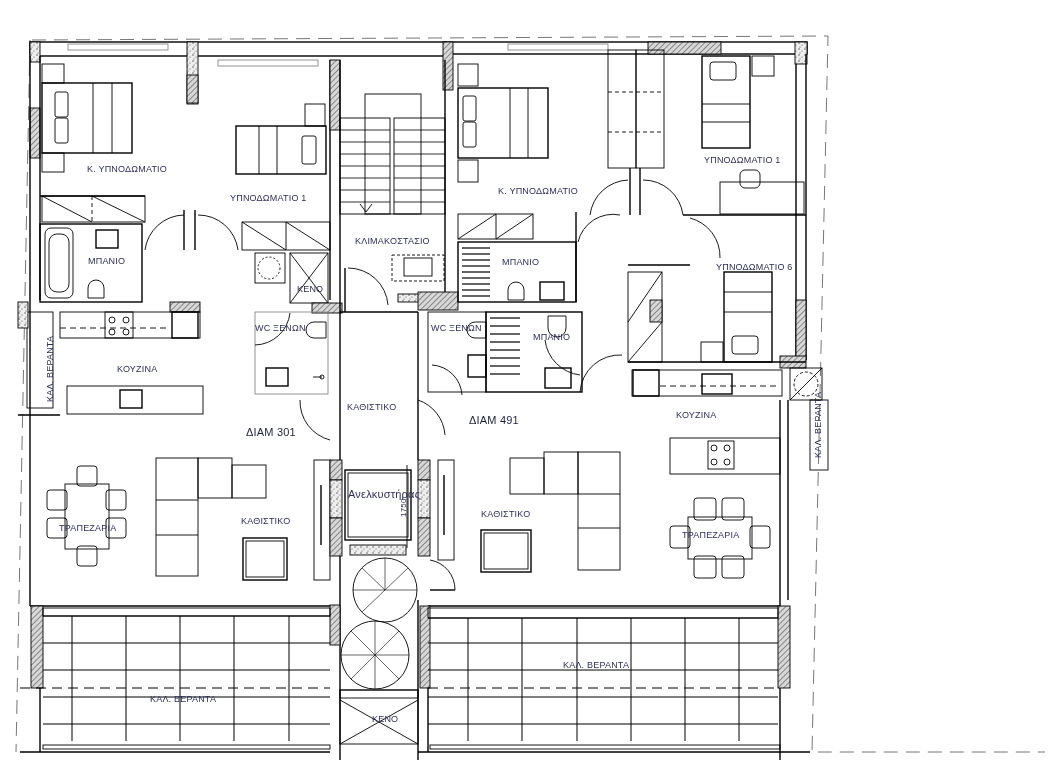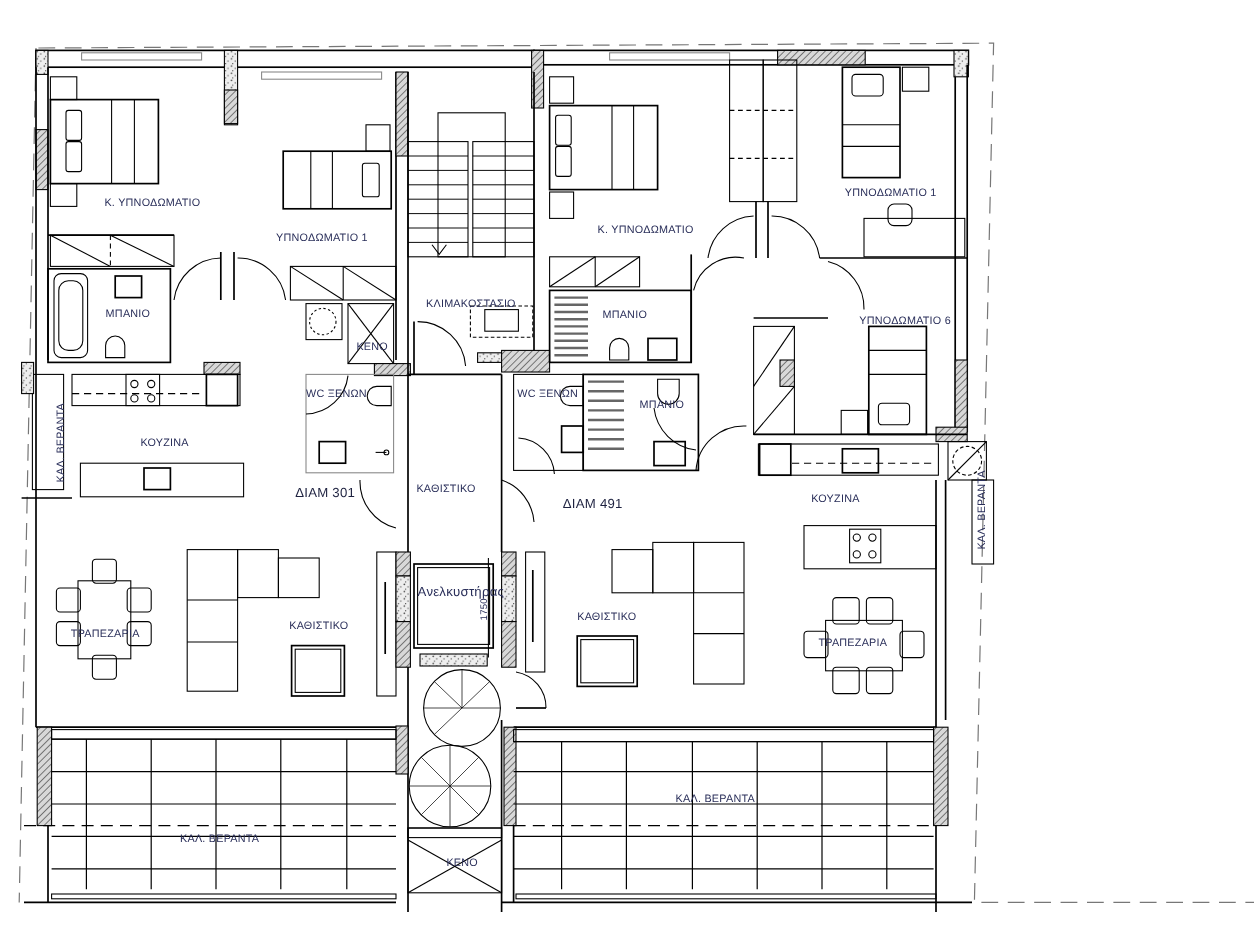--- a/index.html
+++ b/index.html
@@ -396,26 +396,26 @@
   </g>
 </svg>
 
 <div class="lbl" style="left:87px;top:164px;">Κ. ΥΠΝΟΔΩΜΑΤΙΟ</div>
 <div class="lbl" style="left:230px;top:193px;">ΥΠΝΟΔΩΜΑΤΙΟ 1</div>
 <div class="lbl" style="left:88px;top:256px;">ΜΠΑΝΙΟ</div>
 <div class="lbl" style="left:297px;top:284px;">ΚΕΝΟ</div>
 <div class="lbl" style="left:255px;top:323px;">WC ΞΕΝΩΝ</div>
 <div class="lbl" style="left:117px;top:364px;">ΚΟΥΖΙΝΑ</div>
 <div class="lbl vert" style="left:45px;top:402px;">ΚΑΛ. ΒΕΡΑΝΤΑ</div>
-<div class="lbl big" style="left:246px;top:405px;text-align:right;">ΔΙΑΜ 301</div>
+<div class="lbl big" style="left:246px;top:426px;text-align:right;">ΔΙΑΜ 301</div>
 <div class="lbl" style="left:59px;top:523px;">ΤΡΑΠΕΖΑΡΙΑ</div>
 <div class="lbl" style="left:241px;top:516px;">ΚΑΘΙΣΤΙΚΟ</div>
 <div class="lbl" style="left:150px;top:694px;">ΚΑΛ. ΒΕΡΑΝΤΑ</div>
 
-<div class="lbl" style="left:355px;top:248px;">ΚΛΙΜΑΚΟΣΤΑΣΙΟ</div>
+<div class="lbl" style="left:355px;top:236px;">ΚΛΙΜΑΚΟΣΤΑΣΙΟ</div>
 <div class="lbl" style="left:347px;top:402px;">ΚΑΘΙΣΤΙΚΟ</div>
 <div class="lbl" style="left:348px;top:488px;font-size:11px;">Ανελκυστήρας</div>
 <div class="lbl vert" style="left:399px;top:517px;font-size:8px;">1750</div>
 <div class="lbl" style="left:372px;top:714px;">ΚΕΝΟ</div>
 
 <div class="lbl" style="left:498px;top:186px;">Κ. ΥΠΝΟΔΩΜΑΤΙΟ</div>
 <div class="lbl" style="left:704px;top:155px;">ΥΠΝΟΔΩΜΑΤΙΟ 1</div>
 <div class="lbl" style="left:716px;top:262px;">ΥΠΝΟΔΩΜΑΤΙΟ 6</div>
 <div class="lbl" style="left:502px;top:257px;">ΜΠΑΝΙΟ</div>
 <div class="lbl" style="left:533px;top:332px;">ΜΠΑΝΙΟ</div>

